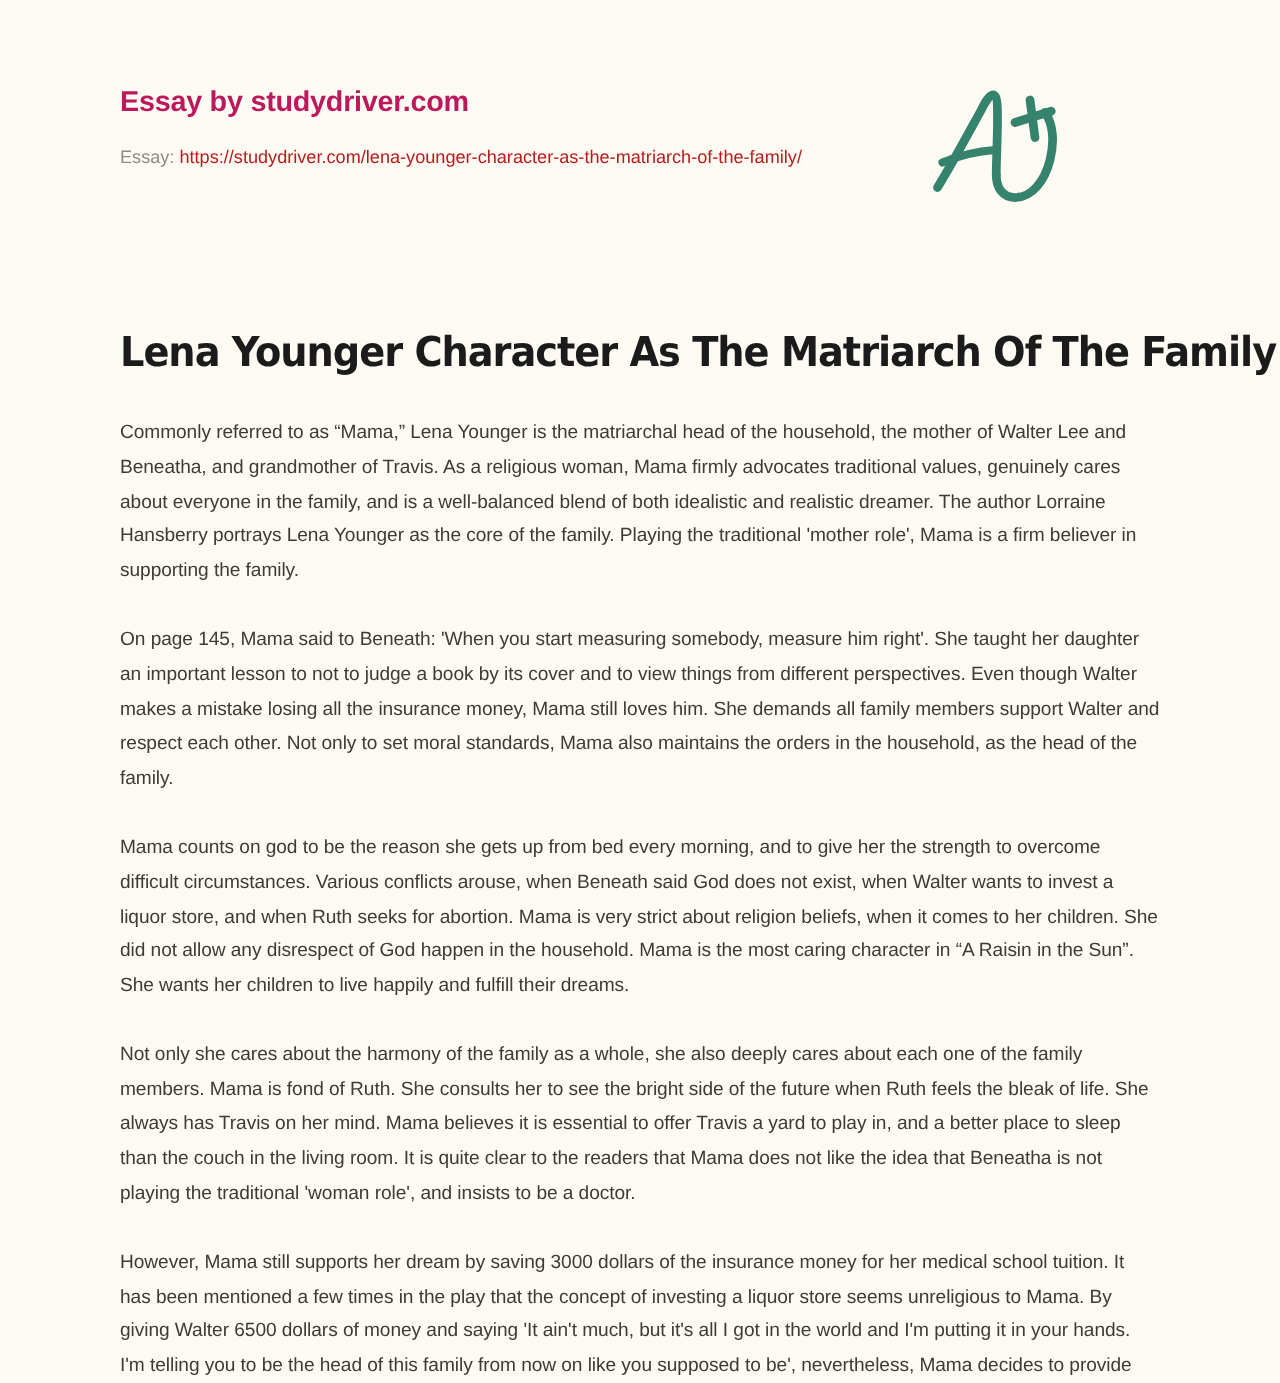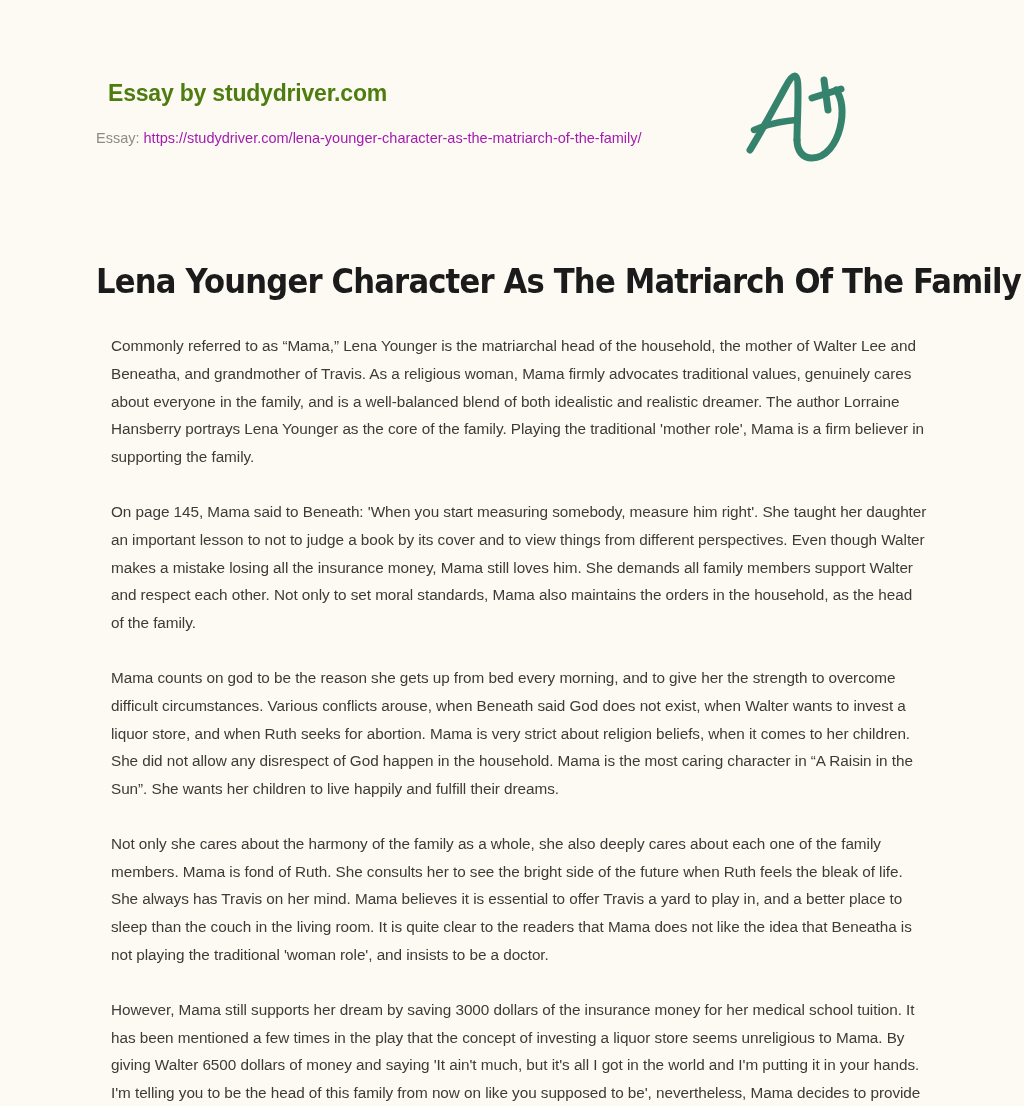--- a/index.html
+++ b/index.html
@@ -28,34 +28,34 @@
     position: relative;
     padding-top: 68px;
     min-height: 110px;
   }
   .header-text {
     max-width: 740px;
   }
   .essay-by {
     font-size: 23px;
     font-weight: bold;
-    color: #4d7c0f;
+    color: #be185d;
     letter-spacing: -0.2px;
     line-height: 1.2;
-    margin: 12px;
+    margin: 0;
   }
   .source-line {
     font-size: 14.5px;
     color: #8e8b86;
     margin-top: 21px;
     line-height: 1.3;
     white-space: nowrap;
   }
   .source-link {
-    color: #a21caf;
+    color: #b91c1c;
     text-decoration: none;
   }
   
   .logo {
     position: absolute;
     right: 62px;
     top: 62px;
     width: 126px;
     height: 106px;
   }
@@ -79,21 +79,21 @@
     white-space: nowrap;
   }
   
   .body-copy {
     padding-top: 31px;
   }
   .body-copy p {
     font-size: 15.3px;
     line-height: 27.8px;
     color: #3d3b38;
-    margin: 0 0 27px 15px;
+    margin: 0 0 27px 0;
     max-width: 840px;
     letter-spacing: -0.05px;
   }
   .body-copy p:last-child {
     margin-bottom: 0;
   }
 </style>
 </head>
 <body>
 

